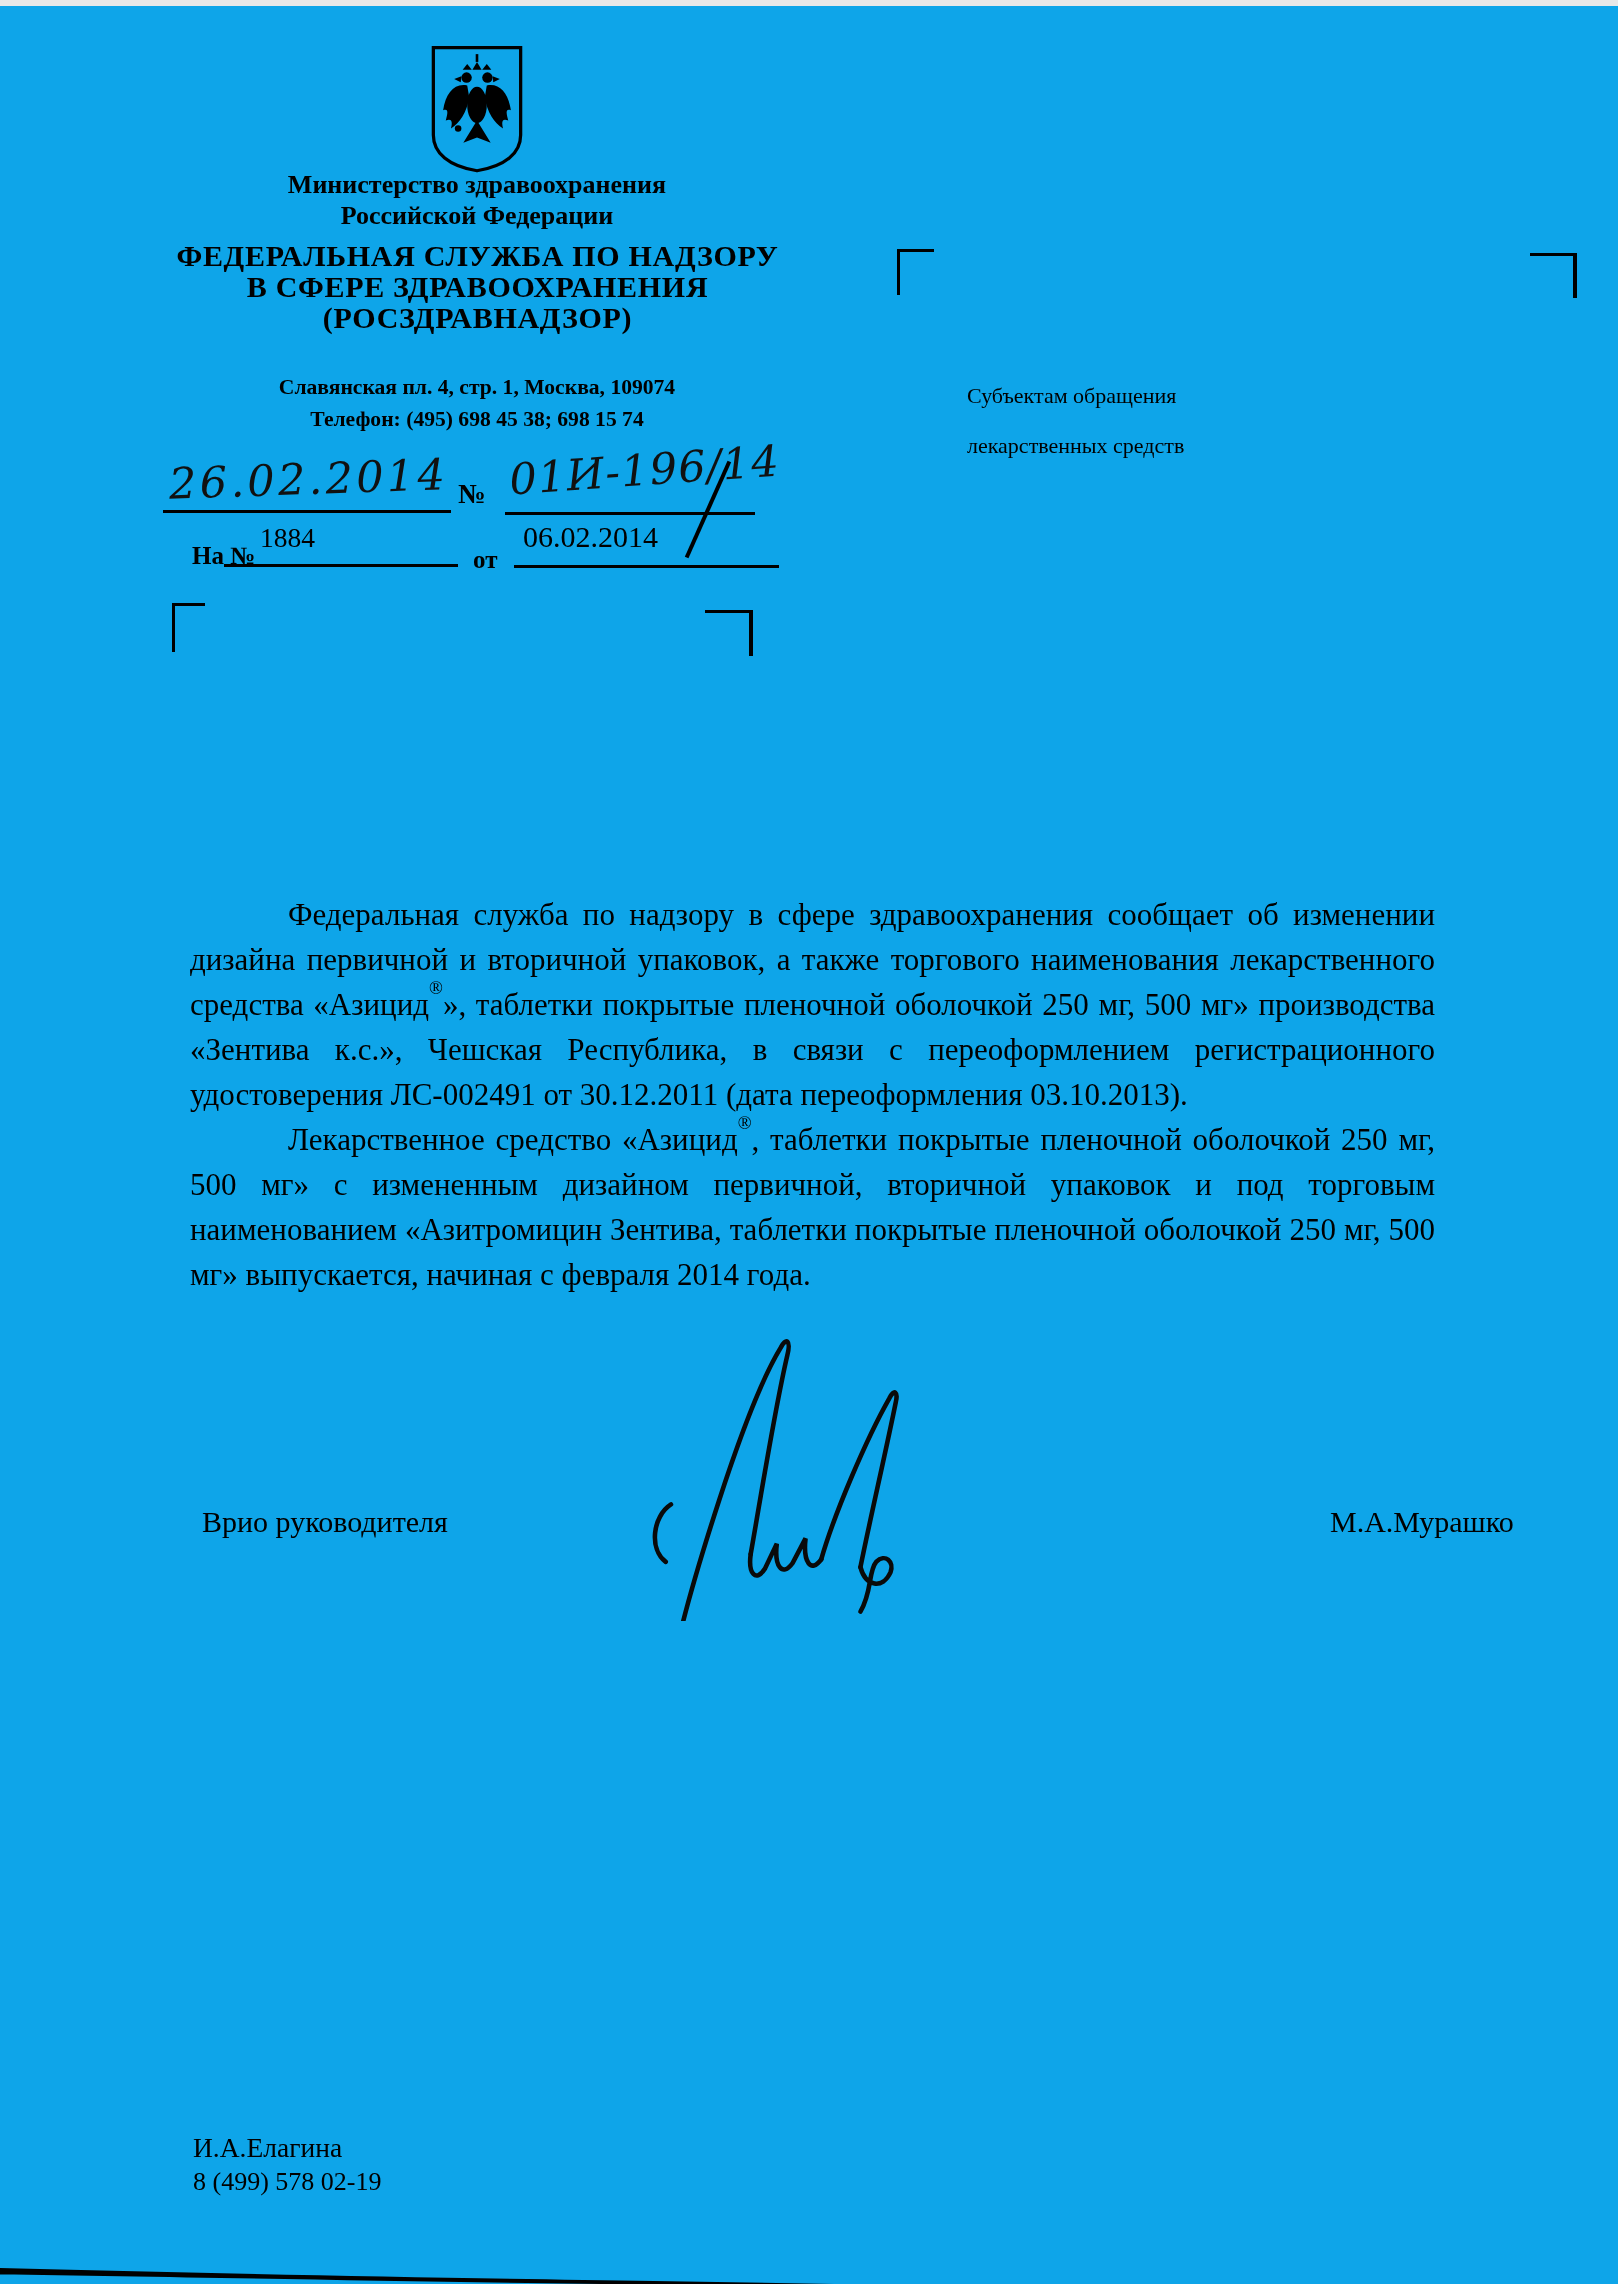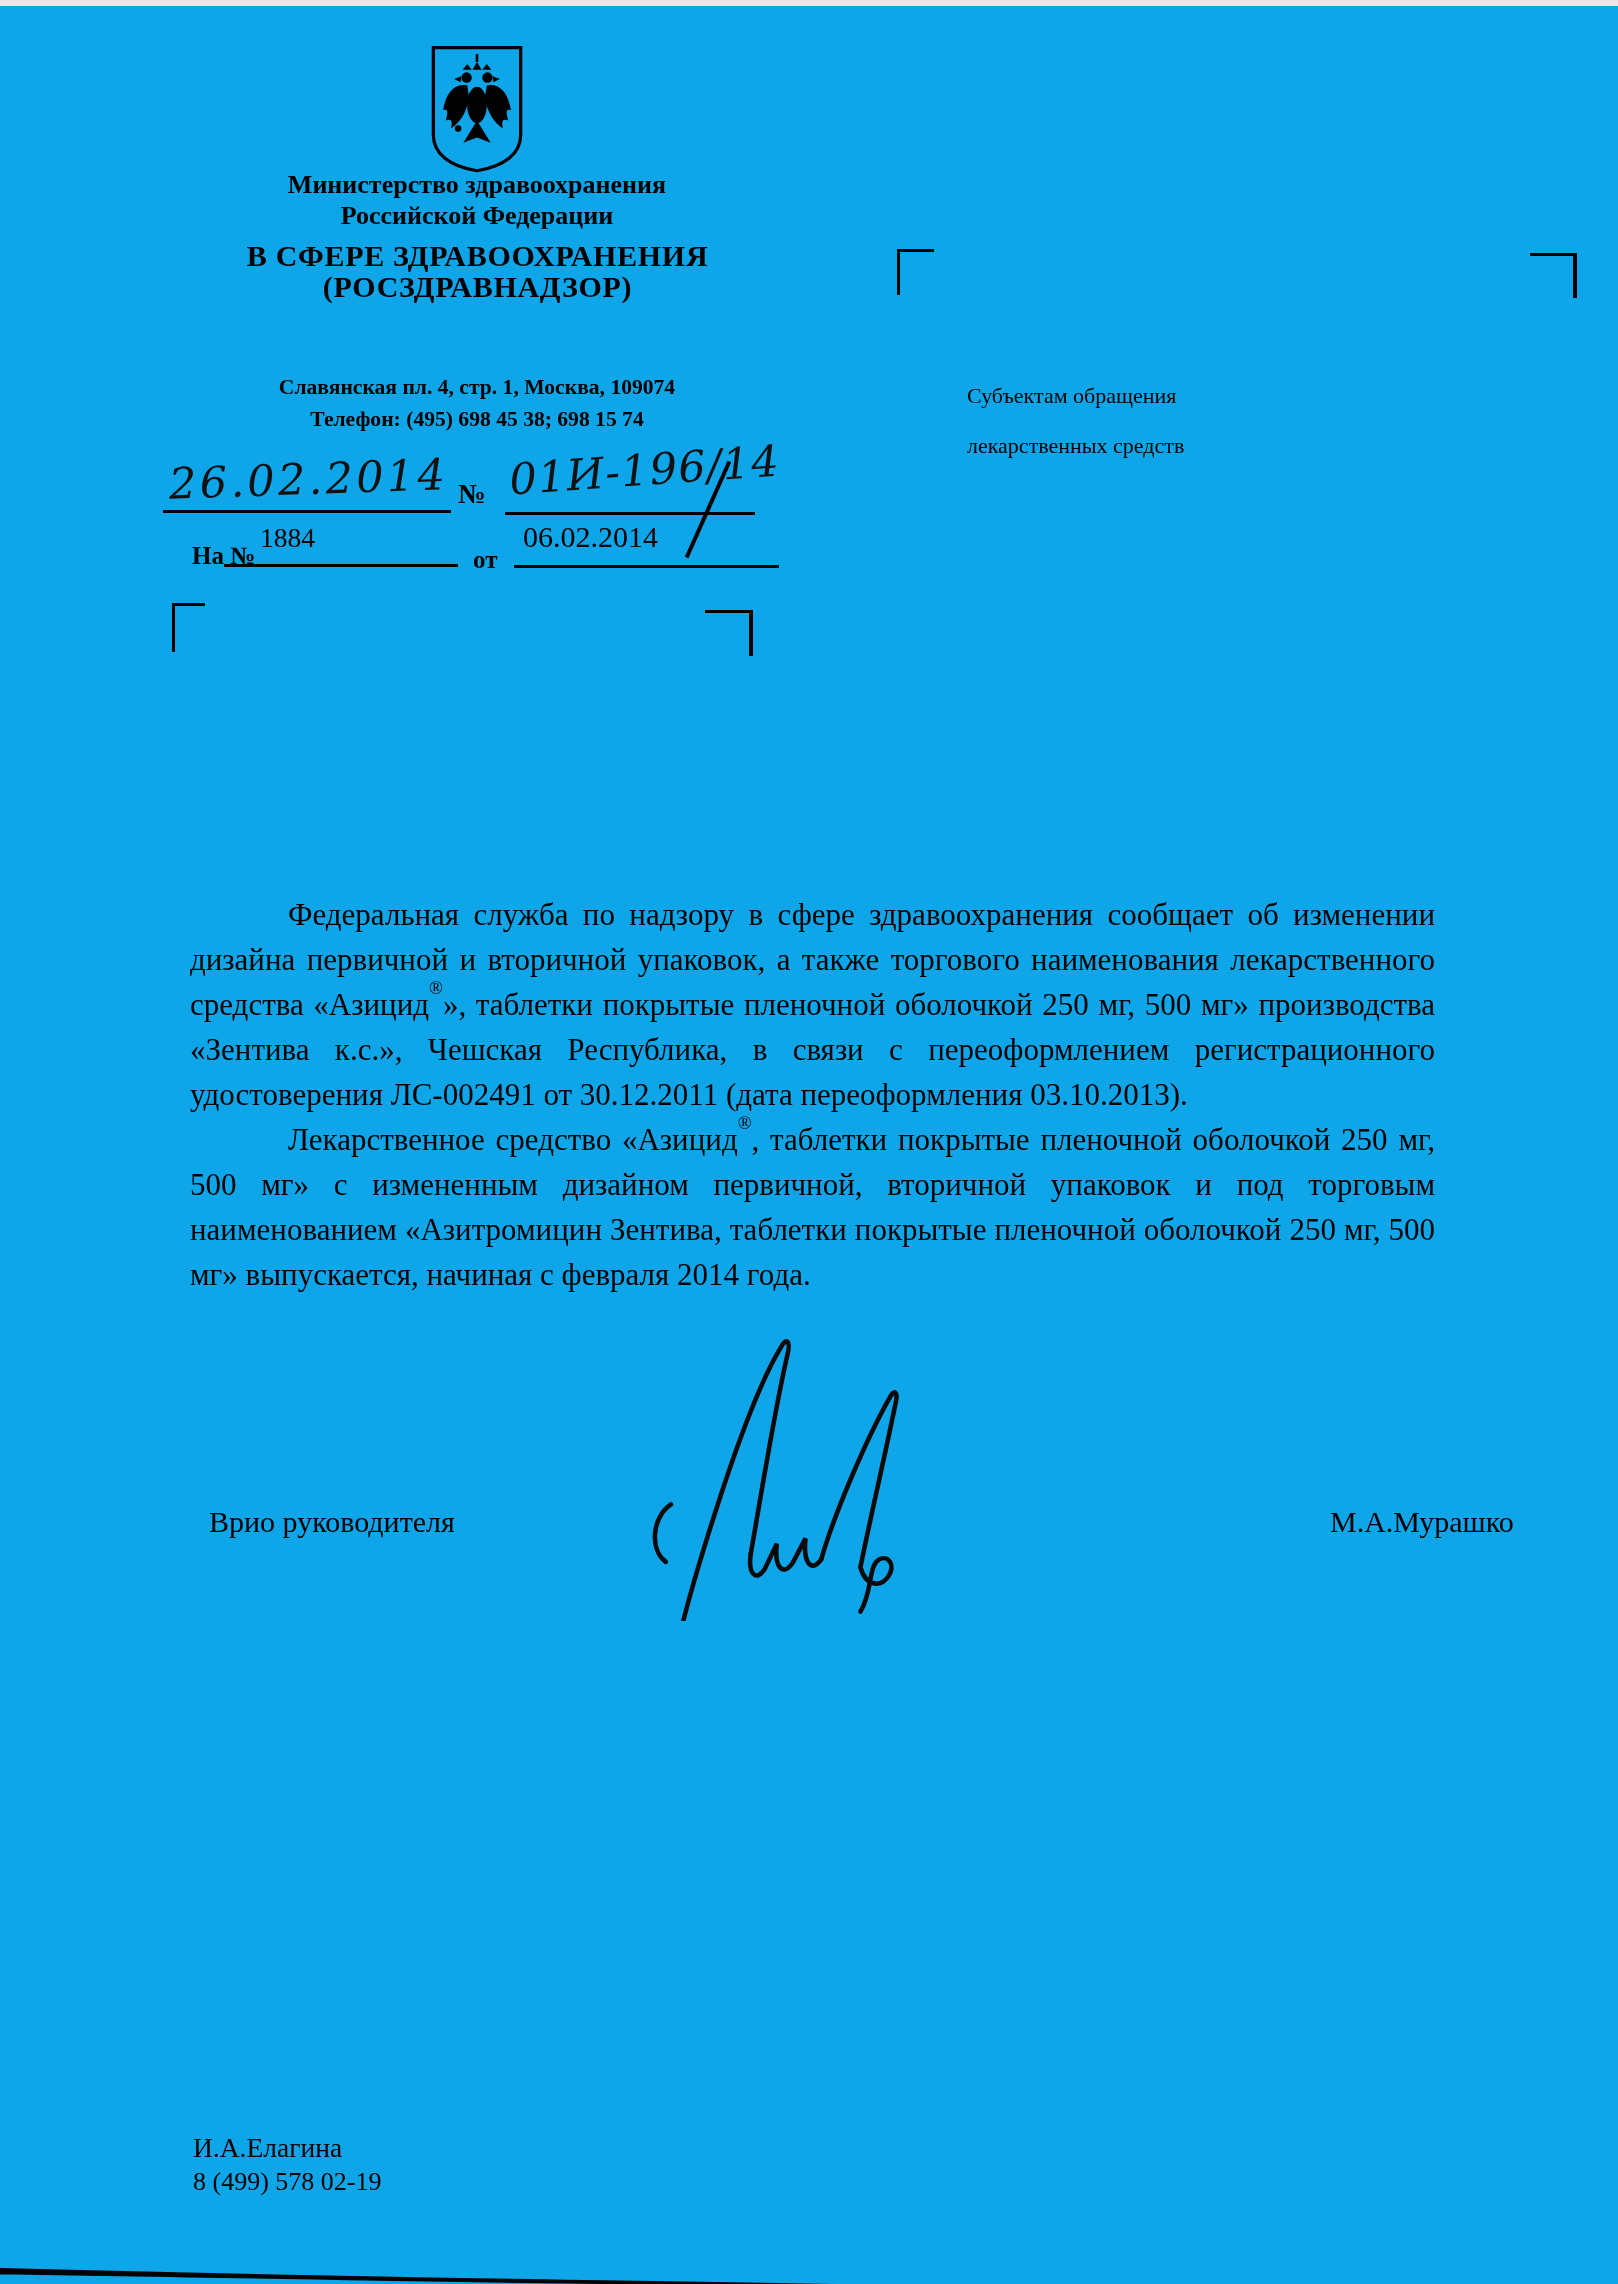--- a/index.html
+++ b/index.html
@@ -39,21 +39,21 @@
   .c-rec-right{left:1530px; top:247px; width:43px; height:42px; border-top-width:3.9px; border-right-width:4.6px;}
   .c-sub-left{left:172px; top:597px; width:30px; height:46px; border-top-width:3.9px; border-left-width:3.9px;}
   .c-sub-right{left:705px; top:604px; width:44px; height:43px; border-top-width:3.9px; border-right-width:4.6px;}
   
   .subject{left:192px; top:662px; width:510px; font-size:30px; line-height:41px;}
   sup.reg{font-size:18.3px; line-height:0; position:relative; top:-0.55em;}
   
   .body{left:190px; top:886px; width:1245px; font-size:31px; line-height:45px; text-align:justify;}
   .body p{margin:0; text-indent:98px;}
   
-  .sig-title{left:209px; top:1499px; font-size:30px;}
+  .sig-title{left:202px; top:1499px; font-size:30px;}
   .sig-name{left:1330px; top:1499px; font-size:30px;}
   .sig-svg{left:637px; top:1327px; width:392px; height:288px;}
   
   .footer-name{left:193px; top:2126px; font-size:27.5px;}
   .footer-phone{left:193px; top:2161px; font-size:26px;}
   
   .scan-edge{left:0; top:2258px; width:1619px; height:26px;}
 </style>
 </head>
 <body>
@@ -78,20 +78,21 @@
       <circle cx="46" cy="128" r="5"></circle>
       <rect x="100" y="72" width="4" height="46" transform="rotate(-25 102 95)"></rect>
     </g>
   </svg>
 
   <div class="abs ministry">
     <div>Министерство здравоохранения</div>
     <div>Российской Федерации</div>
   </div>
   <div class="abs service">
+    <div>ФЕДЕРАЛЬНАЯ СЛУЖБА ПО НАДЗОРУ</div>
     <div>В СФЕРЕ ЗДРАВООХРАНЕНИЯ</div>
     <div>(РОСЗДРАВНАДЗОР)</div>
   </div>
   <div class="abs addr">
     <div>Славянская пл. 4, стр. 1, Москва, 109074</div>
     <div>Телефон: (495) 698 45 38; 698 15 74</div>
   </div>
 
   <div class="abs u-date"></div>
   <div class="abs u-num"></div>

